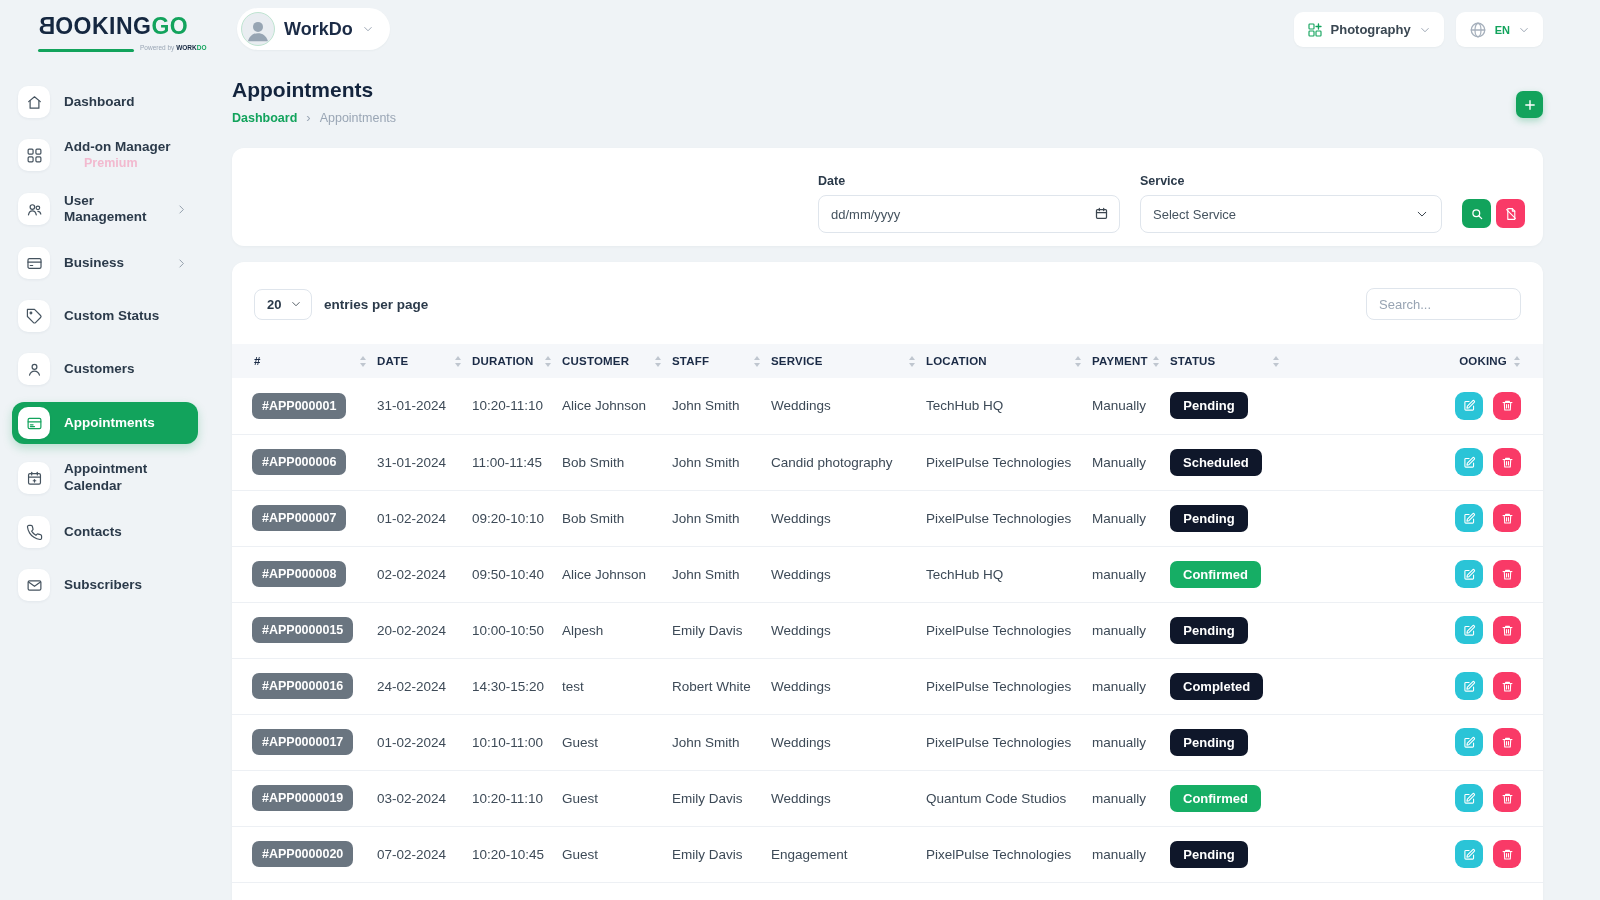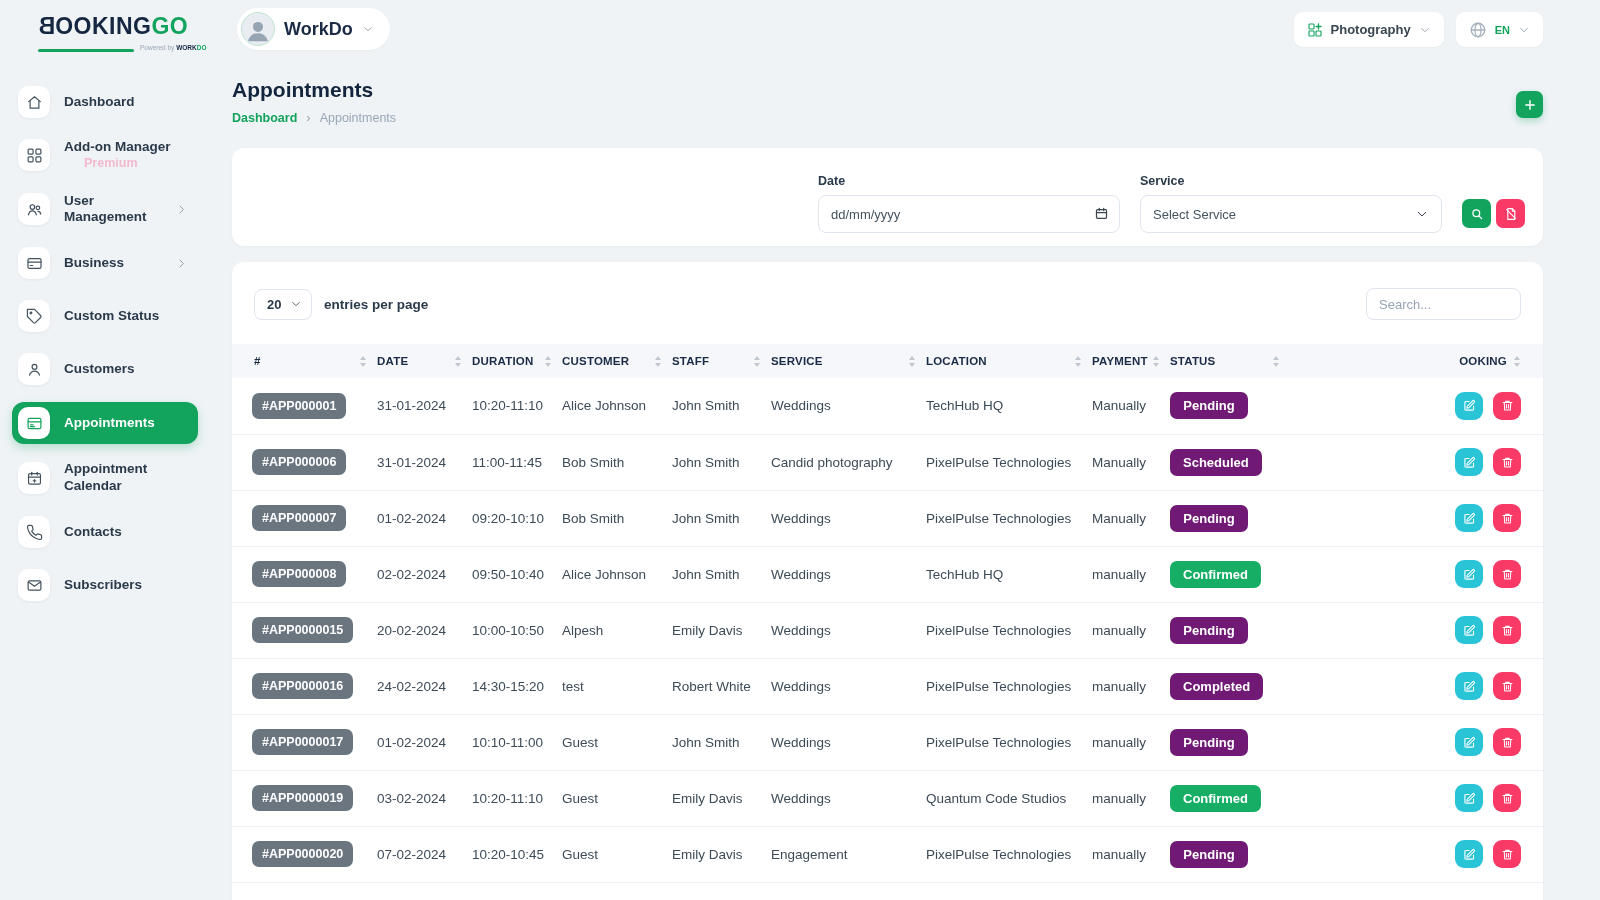--- a/index.html
+++ b/index.html
@@ -98,21 +98,21 @@
   .sort { width:7px; height:11px; position:relative; opacity:.5; }
   .sort::before { content:""; position:absolute; top:0; left:0; border-left:3.5px solid transparent; border-right:3.5px solid transparent; border-bottom:4px solid #8B97A6; }
   .sort::after  { content:""; position:absolute; bottom:0; left:0; border-left:3.5px solid transparent; border-right:3.5px solid transparent; border-top:4px solid #8B97A6; }
 
   tbody td { border-bottom:1px solid #EDF0F4; height:56px; font-size:13.5px; color:#3D4A57; padding-right:10px; }
   tbody td:first-child { padding-left:20px; }
   .id-badge { display:inline-block; background:#6A7580; color:#fff; font-size:12.5px; font-weight:600;
     padding:6px 10px; border-radius:7px; cursor:pointer; }
   .status-badge { display:inline-block; min-width:78px; text-align:center; color:#fff; font-size:13px; font-weight:600;
     padding:6px 13px; border-radius:7px; }
-  .badge-info { background:#701a75; }
+  .badge-info { background:#0f172a; }
   .badge-success { background:#16AE65; }
   td.c-act-cell { text-align:right; padding-right:22px; }
   .act-btn { width:28px; height:28px; border:none; border-radius:9px; display:inline-flex; align-items:center; justify-content:center;
     cursor:pointer; color:#fff; margin-left:6px; }
   .act-btn svg { width:13px; height:13px; }
   .act-edit { background:#2AC4D7; }
   .act-del { background:#F93A67; }
 </style>
 </head>
 <body>

